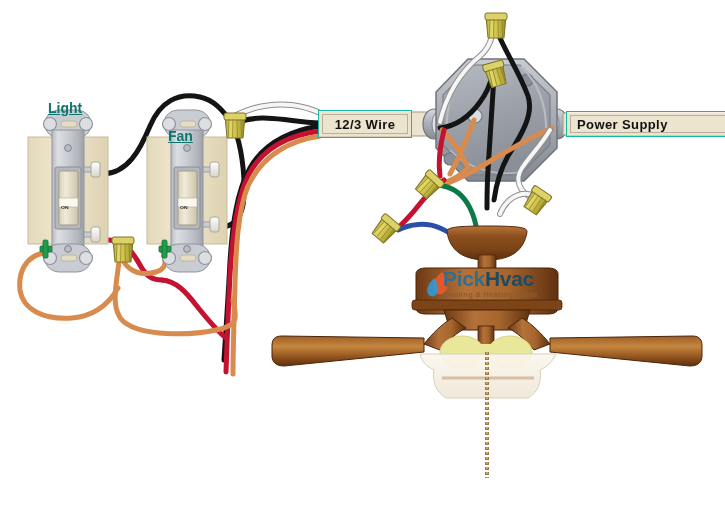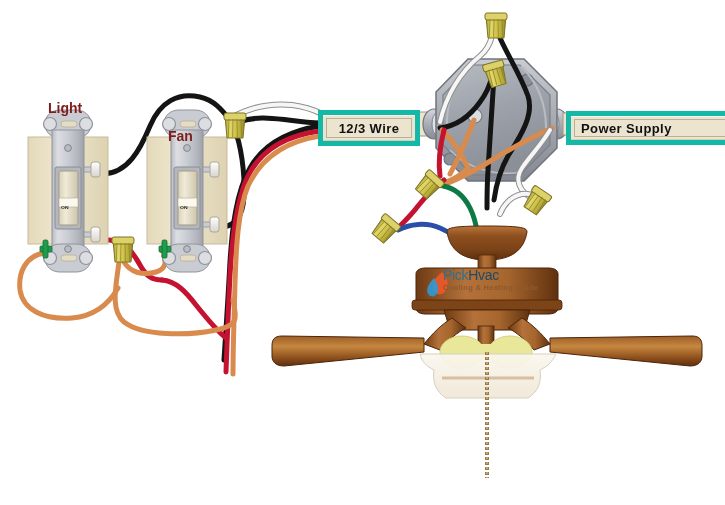--- a/index.html
+++ b/index.html
@@ -22,38 +22,39 @@
     position: absolute;
     left: 0;
     top: 0;
     width: 725px;
     height: 505px;
   }
   .lbl {
     position: absolute;
     font-family: "Liberation Sans", sans-serif;
     font-weight: bold;
-    color: #7f1d1d;
+    color: #0f766e;
     white-space: nowrap;
+    text-decoration: underline;
   }
   #light-label {
     left: 48px;
     top: 100px;
     font-size: 14px;
   }
   #fan-label {
     left: 168px;
     top: 100px;
     font-size: 14px;
     margin-top: 28px;
   }
   .cable-box {
     position: absolute;
     background: #ece4cf;
-    border: 5px solid #14b8a6;
+    border: 1px solid #14b8a6;
     box-shadow: inset 0 1px 0 #f7f2e5, inset 0 -1px 0 #d6ccb3;
     display: flex;
     align-items: center;
     justify-content: center;
     font-weight: bold;
     font-size: 13px;
     color: #111111;
     letter-spacing: .4px;
   }
   #wire123-box {
@@ -461,19 +462,19 @@
     <span class="inner-rule"></span>
     <span class="txt">12/3  Wire</span>
   </div>
 
   <div class="cable-box" id="power-box">
     <span class="inner-rule"></span>
     <span class="txt">Power  Supply</span>
   </div>
 
   <div style="position:absolute;left:443px;top:268px;line-height:1;">
-    <div style="font-size:14px;font-weight:normal;letter-spacing:-.3px;">
+    <div style="font-size:21px;font-weight:bold;letter-spacing:-.3px;">
       <span style="color:#2f6f8f;">Pick</span><span style="color:#1e4a63;">Hvac</span>
     </div>
     <div style="font-size:7.5px;font-weight:bold;color:#8d5a2e;letter-spacing:.3px;margin-top:2px;text-align:center;">Cooling &amp; Heating Guide</div>
   </div>
 
 </div>
 
 </body></html>

